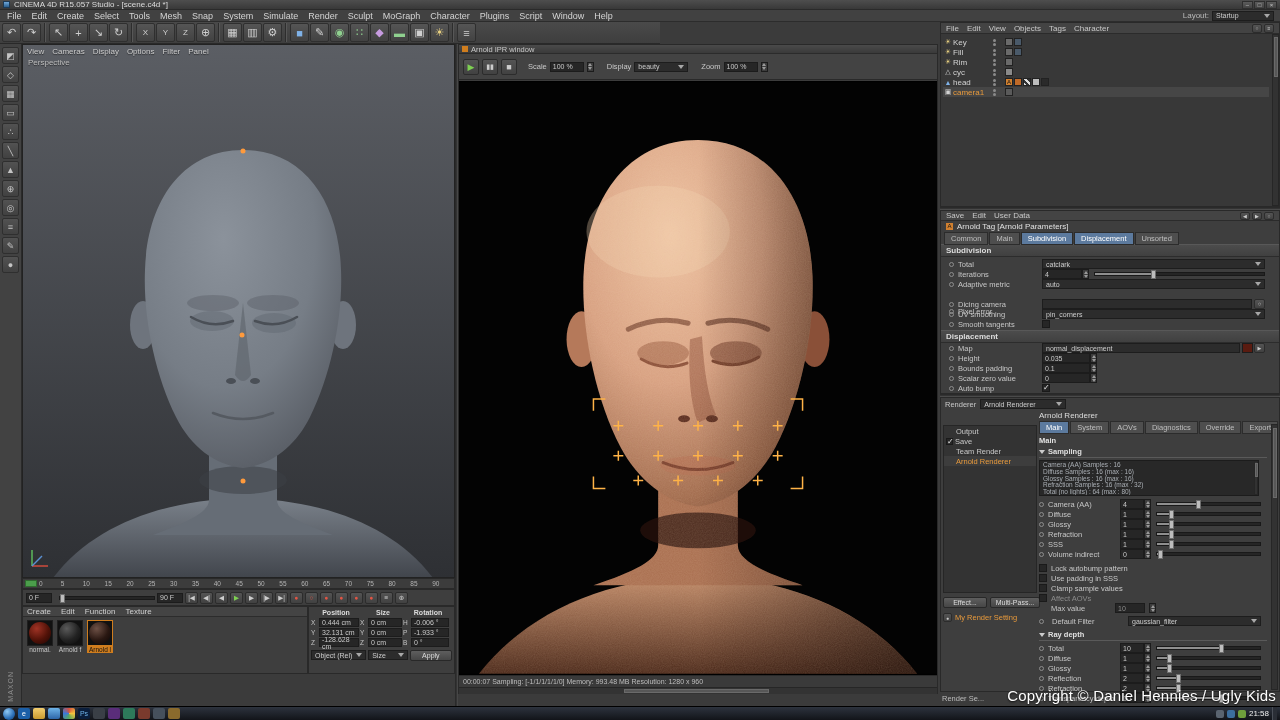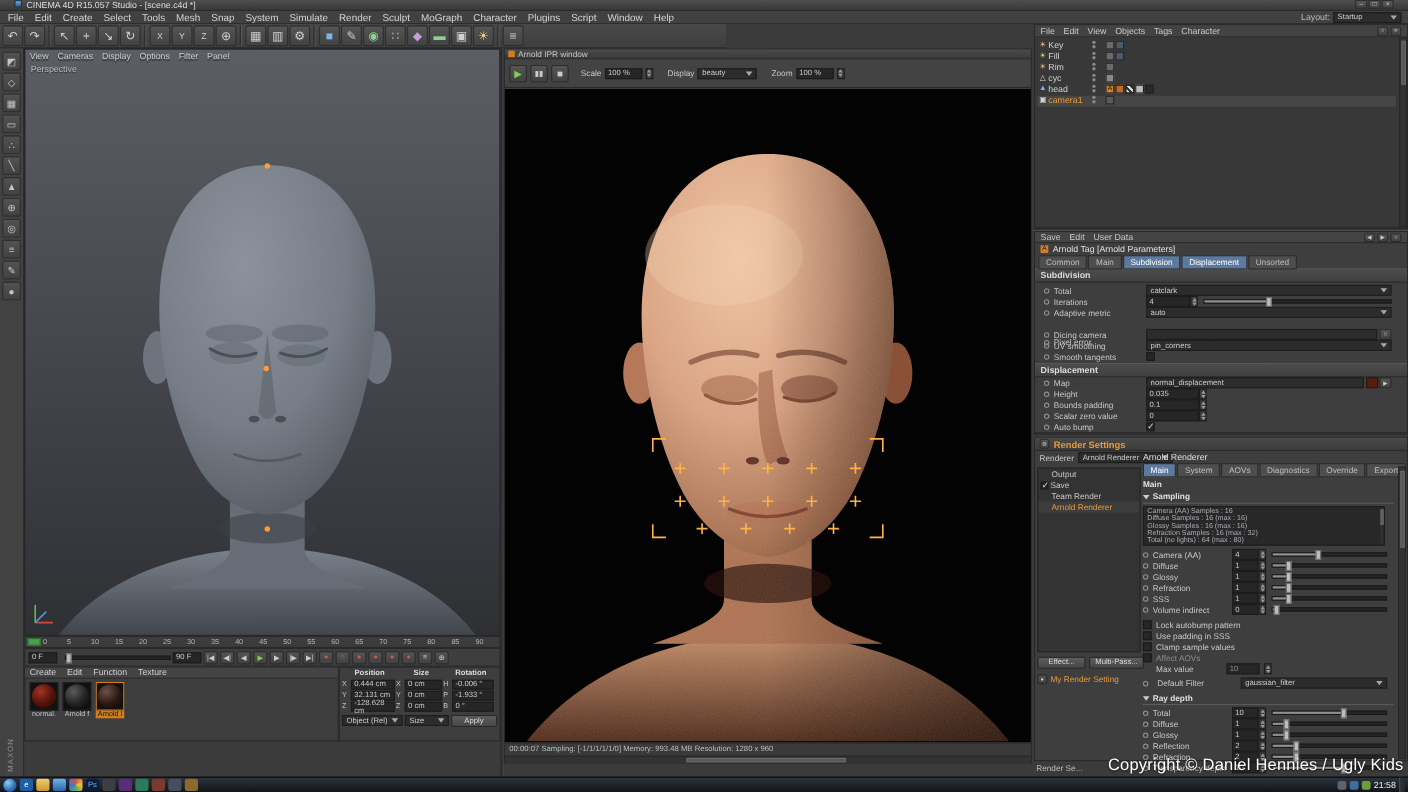--- a/index.html
+++ b/index.html
@@ -1,20 +1,20 @@
 <!DOCTYPE html>
 <html><head>
 <meta charset="utf-8">
 <style>
 *{box-sizing:border-box;margin:0;padding:0}
 html,body{width:1280px;height:720px}
 body{position:relative;background:#3b3b3b;font-family:"Liberation Sans",sans-serif;font-size:9px;color:#c8c8c8;overflow:hidden}
 .abs{position:absolute}
 .flex{display:flex;align-items:center}
-.titlebar{background:linear-gradient(#4e4e4e,#383838);color:#ddd;font-size:8px;display:flex;padding:0 13px;gap:4px;border-bottom:1px solid #2a2a2a}
+.titlebar{background:linear-gradient(#4e4e4e,#383838);color:#ddd;font-size:8px;display:flex;align-items:center;padding:0 3px;gap:4px;border-bottom:1px solid #2a2a2a}
 .appicon{width:7px;height:7px;background:linear-gradient(#6fa8dc,#2a5e8c);border:1px solid #1d3a55}
 .winbtn{width:11px;height:8px;font-size:6px;line-height:7px;text-align:center;color:#ccc;background:linear-gradient(#5c5c5c,#424242);border:1px solid #2e2e2e;margin-left:1px}
 .menubar{background:#414141;border-bottom:1px solid #2c2c2c;display:flex;align-items:center;font-size:9px;color:#d4d4d4;padding:0 2px}
 .mi{padding:0 5px;display:flex;align-items:center;height:100%}
 .toolbar{background:linear-gradient(#4a4a4a,#3e3e3e);border-bottom:1px solid #292929;display:flex;align-items:center;gap:1px;padding:0 2px}
 .tool{width:19px;height:19px;display:flex;align-items:center;justify-content:center;font-size:11px;color:#cfcfcf;background:linear-gradient(#555,#424242);border:1px solid #2f2f2f;border-radius:2px}
 .tsep{width:2px;height:19px;border-left:1px solid #2d2d2d;border-right:1px solid #575757;margin:0 2px}
 .c-blue{color:#7fb2e8}.c-green{color:#8fd08f}.c-purple{color:#c79be0}.c-yellow{color:#e8d080}
 .leftstrip{background:#424242;border-right:1px solid #2a2a2a;display:flex;flex-direction:column;align-items:center;gap:2px;padding-top:3px}
 .ltool{width:17px;height:17px;font-size:9px;display:flex;align-items:center;justify-content:center;color:#c5c5c5;background:linear-gradient(#525252,#414141);border:1px solid #2f2f2f;border-radius:2px}
@@ -42,21 +42,21 @@
 .prow{position:absolute;left:8px;right:14px;height:10px;display:flex;align-items:center;font-size:7.5px}
 .pdot{width:5px;height:5px;border:1px solid #8d8d8d;border-radius:50%;margin-right:4px;flex:none}
 .plab{width:84px;flex:none;color:#c6c6c6;overflow:hidden;white-space:nowrap}
 .plab2{width:72px;flex:none;color:#c6c6c6;overflow:hidden;white-space:nowrap}
 .pctl{flex:1;display:flex;align-items:center}
 .slider{flex:1;height:4px;background:#252525;border:1px solid #191919;position:relative;margin-left:5px}
 .sfill{position:absolute;left:0;top:0;bottom:0;background:#8f8f8f}
 .knob{position:absolute;top:-3px;width:5px;height:9px;background:#bdbdbd;border:1px solid #6e6e6e}
 .tab{padding:1px 6px;font-size:7.5px;background:#4e4e4e;border:1px solid #2c2c2c;color:#bfbfbf;white-space:nowrap}
 .tab.blue{background:#5c7a9e;color:#fff}
-.om-row{position:absolute;left:2px;right:10px;height:10px;display:flex;font-size:8px;color:#d2d2d2}
+.om-row{position:absolute;left:2px;right:10px;height:10px;display:flex;align-items:center;font-size:8px;color:#d2d2d2}
 .omicon{width:10px;flex:none;text-align:center;font-size:7px}
 .dots{position:absolute;left:50px;display:flex;flex-direction:column;gap:1px}
 .dots i{width:3px;height:3px;border-radius:50%;background:#8a8a8a}
 .tags{position:absolute;left:62px;display:flex;gap:1px}
 .tagbox{width:8px;height:8px;border:1px solid #222;flex:none}
 .checker{background:repeating-linear-gradient(45deg,#ddd 0 2px,#333 2px 4px)}
 .orange{color:#e89a3c}
 .infobox{background:#282828;border:1px solid #1c1c1c;color:#a9aeb4;font-size:6.5px;line-height:6.8px;padding:1px 3px;overflow:hidden;position:relative}
 .scrollv{background:#323232;border:1px solid #262626;position:absolute}
 .thumb{background:#575757;border:1px solid #6a6a6a;position:absolute}
@@ -681,24 +681,20 @@
       <div class="pctl">
           <span class="cb on"></span>
         </div>
     </div>
   </div>
 </div>
 
 <div class="abs splitter" style="left:940px;top:394px;width:340px;height:3px;border:none;border-top:1px solid #2a2a2a;border-bottom:1px solid #4a4a4a"></div>
 
 <div class="abs" style="left:940px;top:397px;width:340px;height:295px;background:#3e3e3e;border:1px solid #292929">
-  <div class="flex" style="height:12px;gap:4px;padding:0 4px;background:linear-gradient(#494949,#3c3c3c);border-bottom:1px solid #2b2b2b">
-    <span class="tbtn" style="width:9px;height:9px;font-size:5px">⚙</span>
-    <span class="orange" style="font-size:8.5px;font-weight:bold">Render Settings</span>
-  </div>
   <div class="flex" style="height:12px;gap:4px;padding:0 4px;font-size:7.5px">
     <span>Renderer</span>
     <span class="dd" style="width:86px">
         <span>Arnold Renderer</span>
         <i class="ar"></i>
       </span>
   </div>
 
   <div style="position:absolute;left:2px;top:27px;width:94px;height:168px;background:#333;border:1px solid #262626;font-size:7.5px">
     <div class="flex" style="height:10px;padding-left:12px">

